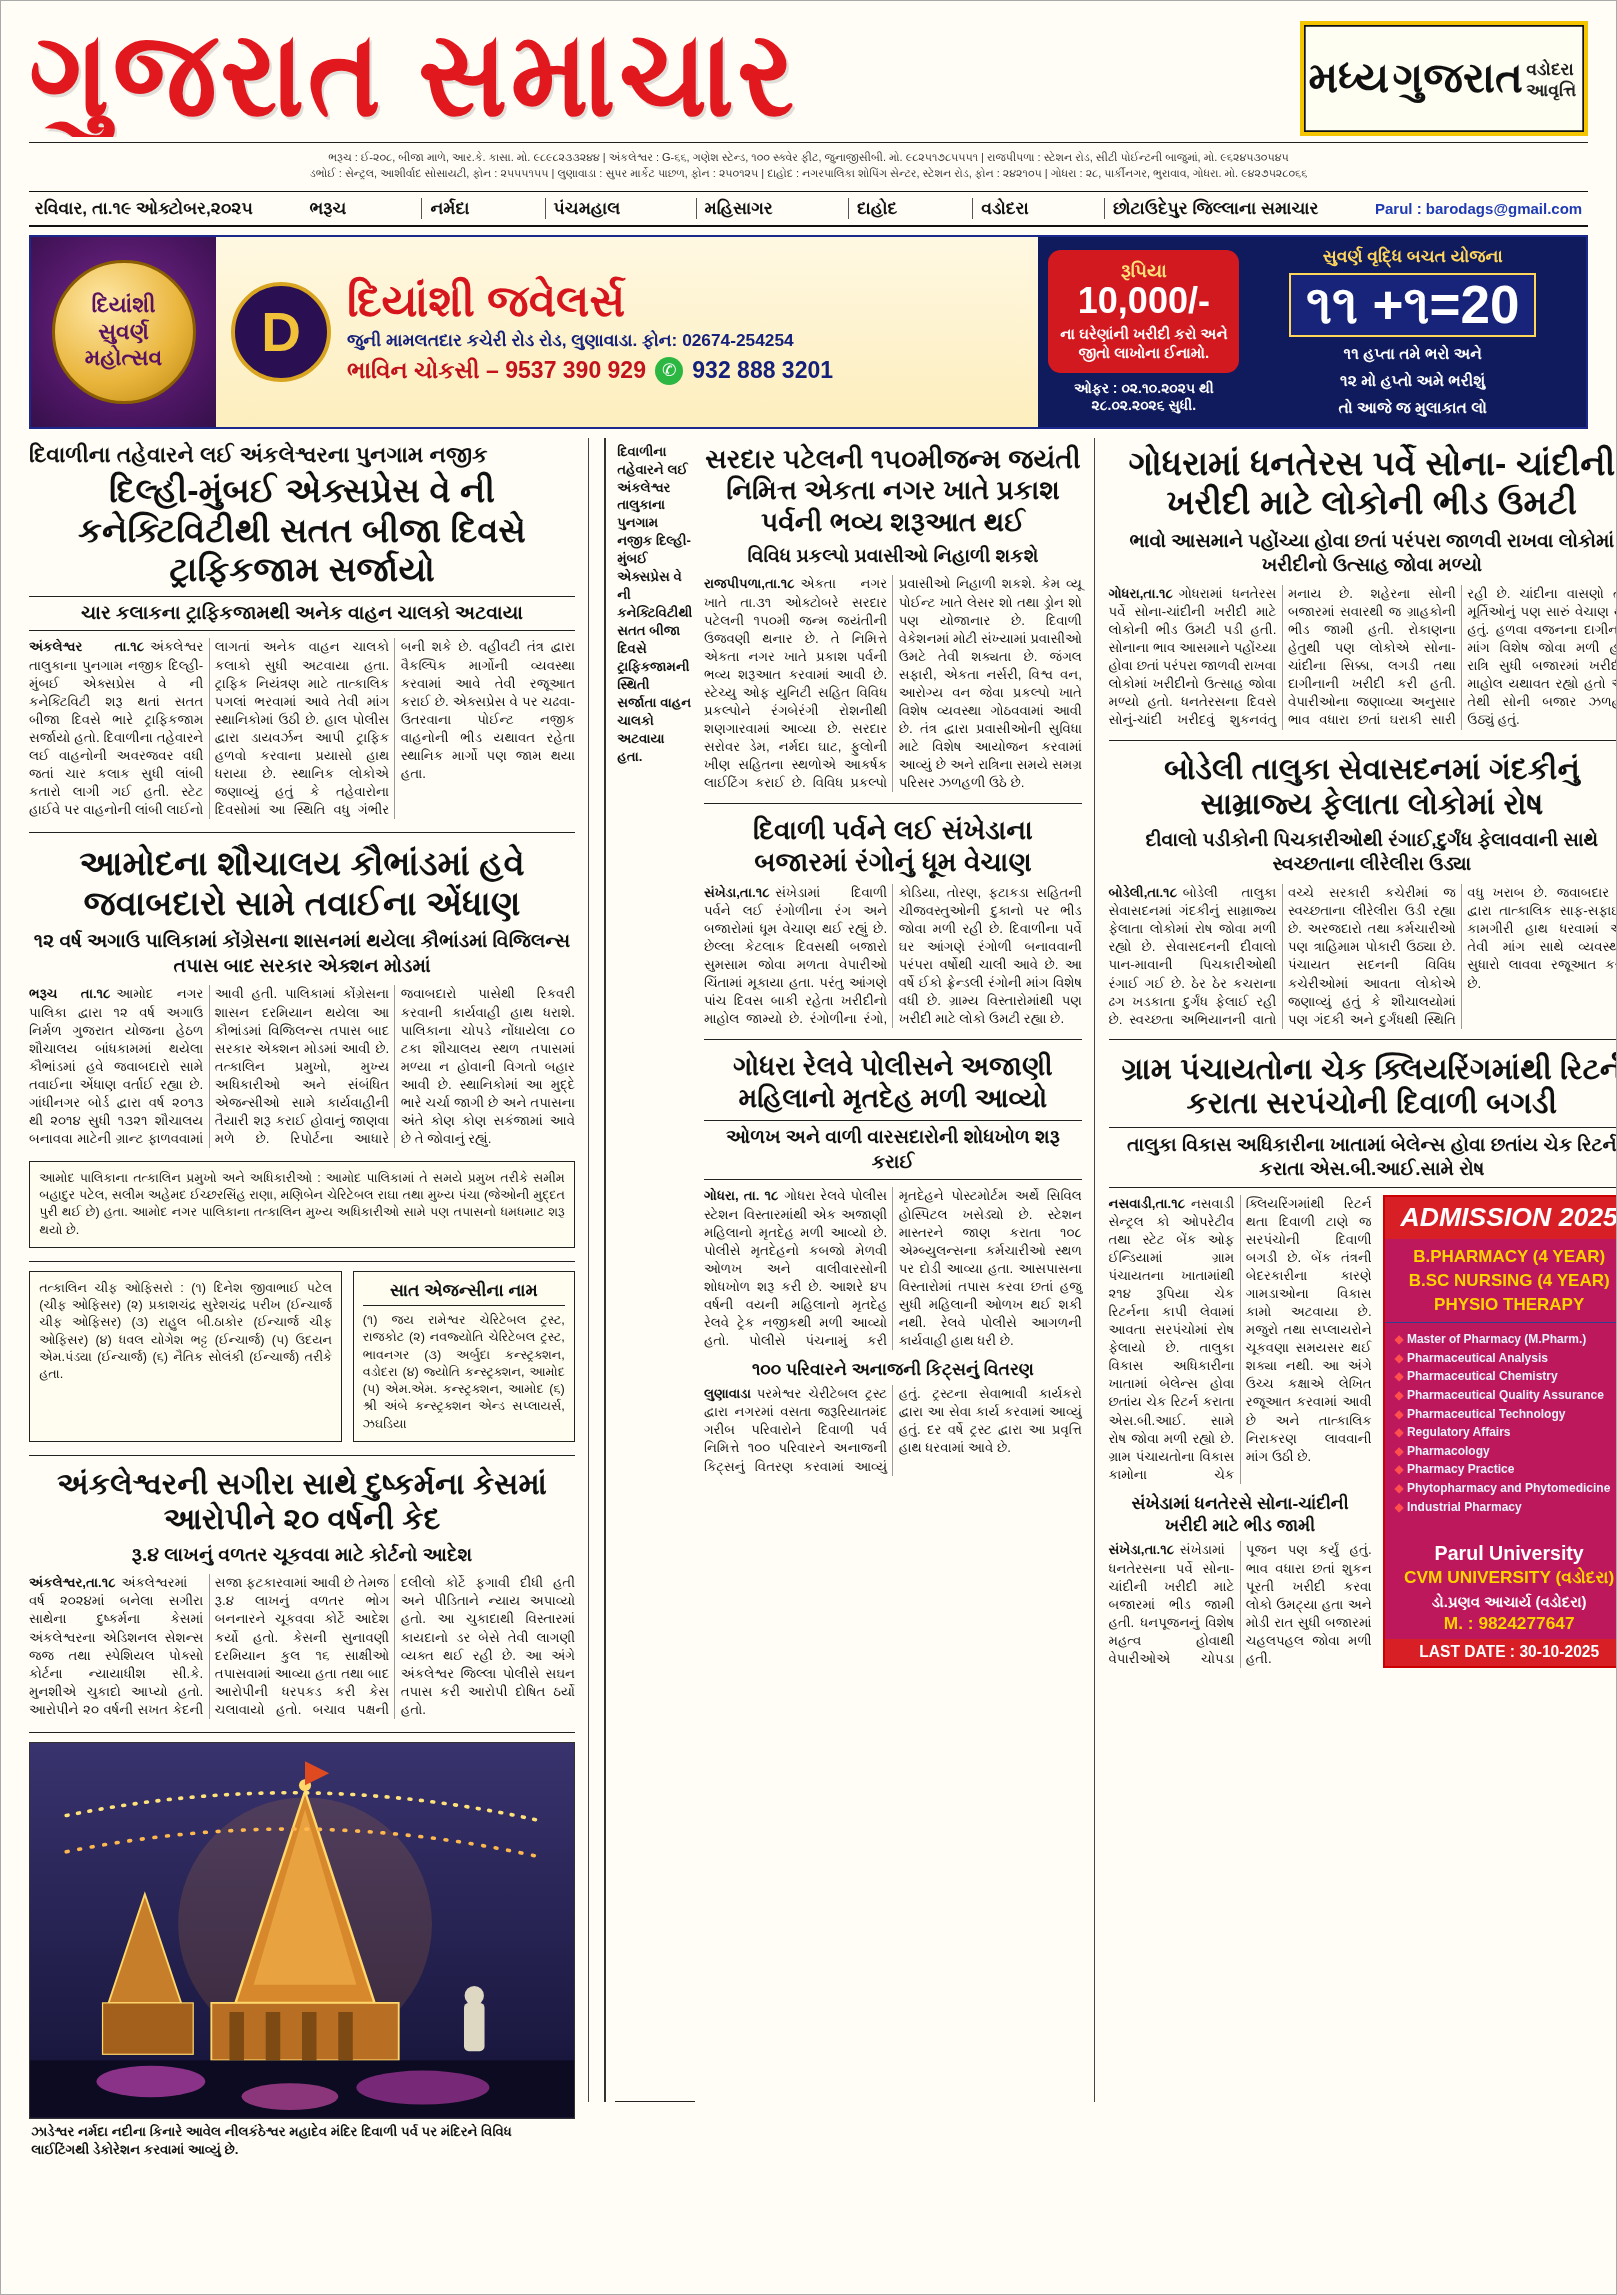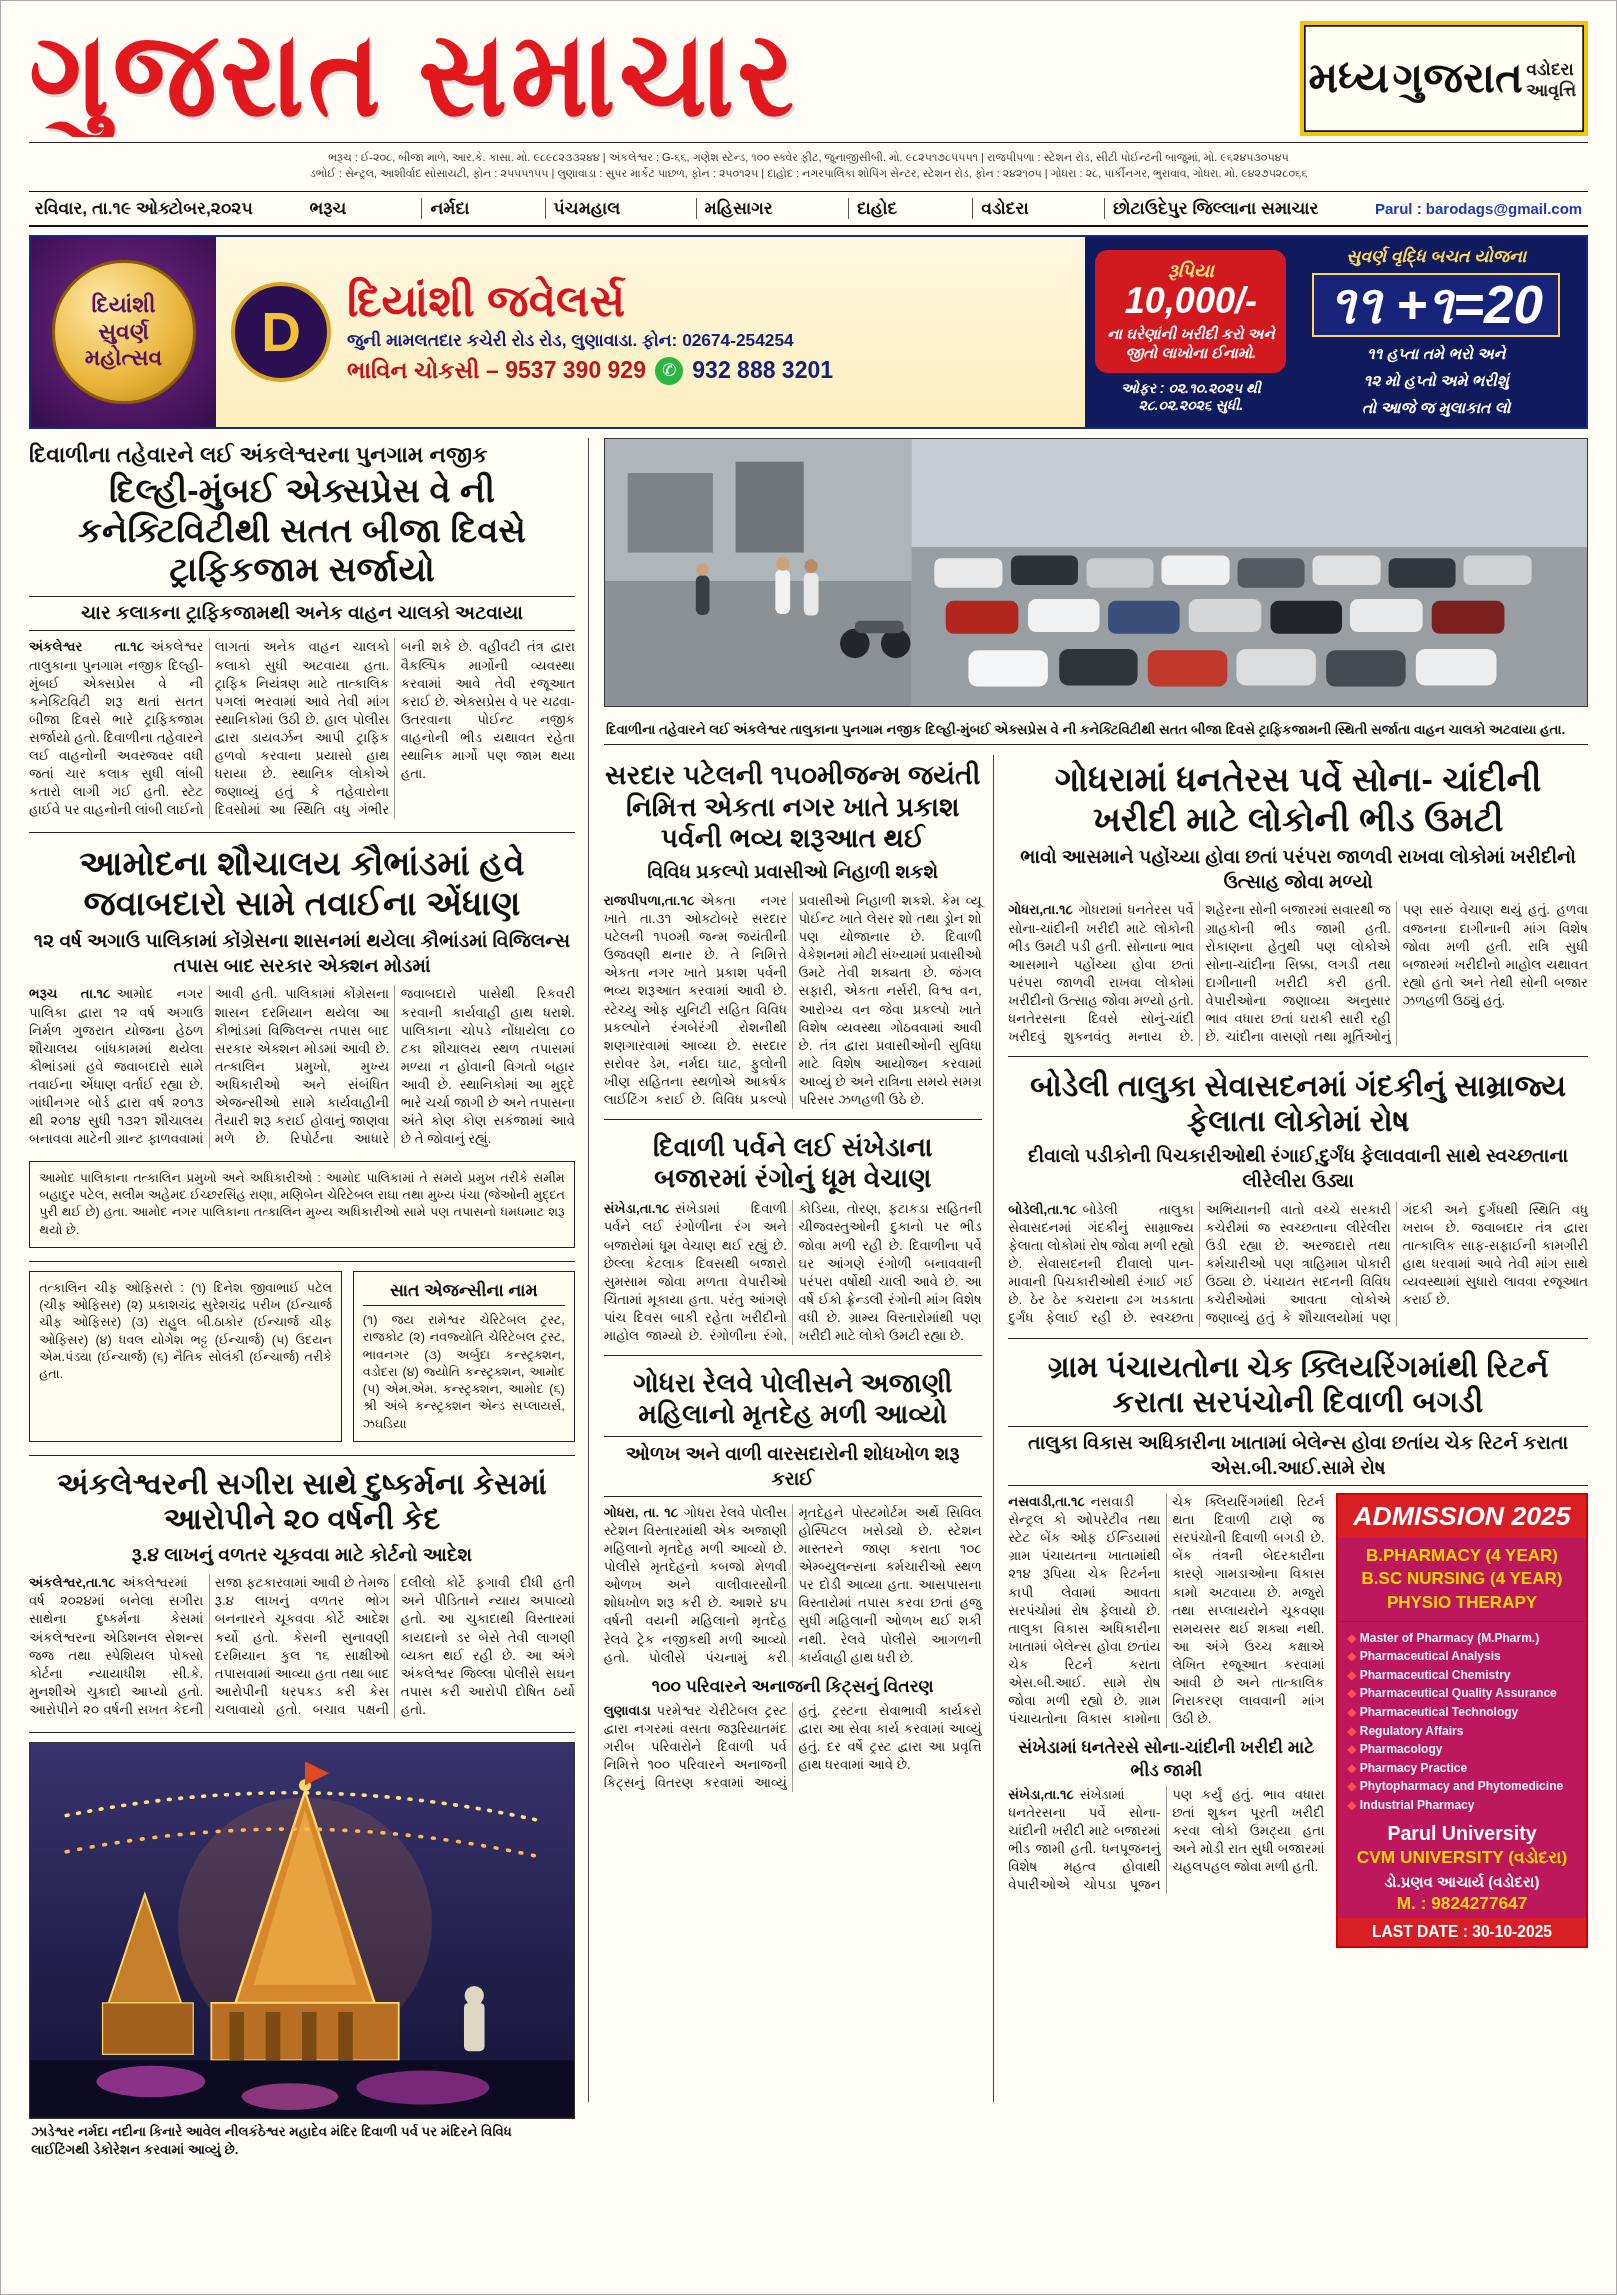--- a/index.html
+++ b/index.html
@@ -60,42 +60,42 @@
   .ad-title{font-size:44px;font-weight:800;color:#d6161c;line-height:1.02;white-space:nowrap;}
   .ad-address{font-size:17.3px;font-weight:700;color:#14207a;}
   .ad-contact{display:flex;align-items:center;gap:9.2px;font-size:23px;font-weight:800;color:#c2121c;}
   .wa-icon{
     width:28px;height:28px;border-radius:50%;background:#2bb741;color:#fff;font-size:17.3px;
     display:inline-flex;align-items:center;justify-content:center;flex:0 0 auto;
   }
   .wa-icon::before{content:"✆";}
   .ad-phone2{color:#14207a;}
   .ad-right{
-    width:501px;background:#101b5e;color:#fff;display:flex;flex:0 0 auto;padding:10.4px;box-sizing:border-box;gap:10.4px;font-style:italic;
+    width:548px;background:#101b5e;color:#fff;display:flex;flex:0 0 auto;padding:10.4px;box-sizing:border-box;gap:10.4px;
   }
   .ad-offer{
     width:191px;display:flex;flex-direction:column;gap:7px;align-items:center;justify-content:center;
   }
   .ad-offer-box{
     background:#d31920;border-radius:12.7px;padding:10.4px 9.2px;text-align:center;width:100%;box-sizing:border-box;
   }
   .ad-offer-rupiya{font-size:18.5px;font-weight:800;color:#ffe27a;}
   .ad-offer-amount{font-size:36px;font-weight:800;color:#fff;line-height:1.05;}
   .ad-offer-text{font-size:15px;font-weight:700;color:#fff;line-height:1.3;margin-top:3.5px;}
   .ad-offer-dates{font-size:14px;font-weight:700;color:#fff;text-align:center;}
   .ad-scheme{flex:1;display:flex;flex-direction:column;align-items:center;justify-content:center;gap:5.8px;text-align:center;}
   .ad-scheme-title{color:#ffd65a;font-size:17.3px;font-weight:800;}
   .ad-scheme-big{
     font-size:53px;font-weight:800;color:#fff;border:2.9px solid #ffd65a;padding:1.2px 15px;line-height:1.1;background:#18247a;
   }
   .ad-scheme-line{font-size:15.6px;font-weight:700;line-height:1.35;}
   
   .content{display:flex;gap:15px;margin-top:9.2px;height:1664px;}
   .col-left{width:546px;flex:0 0 auto;border-right:1.2px solid #444;padding-right:12.7px;display:flex;flex-direction:column;gap:12.7px;}
-  .col-right{flex:1;display:flex;flex-direction:column;gap:9.2px;min-width:0;}
+  .col-right{flex:1;display:flex;gap:9.2px;min-width:0;}
   .article{padding-top:3.5px;}
   .article + .article, .article + .boxrow, .boxrow + .article, .boxed + .boxrow{border-top:1.7px solid #222;padding-top:9.2px;}
   .kicker{font-size:22px;font-weight:800;text-align:left;line-height:1.2;margin-bottom:3.5px;}
   .h-xl{font-size:34px;font-weight:800;text-align:center;line-height:1.16;margin:2.3px 0 5.8px;}
   .h-l{font-size:30px;font-weight:800;text-align:center;line-height:1.16;margin:2.3px 0 5.8px;}
   .h-m{font-size:26.6px;font-weight:800;text-align:center;line-height:1.18;margin:2.3px 0 5.8px;}
   .subhead{font-size:19px;font-weight:800;text-align:center;line-height:1.3;margin:0 0 7px;}
   .subhead.ruled{border-top:1.2px solid #222;border-bottom:1.2px solid #222;padding:4.6px 0;}
   .body-text{font-size:13.3px;line-height:1.36;text-align:justify;margin:0;}
   .cols-3{column-count:3;column-gap:11.6px;column-rule:0.6px solid #999;}

